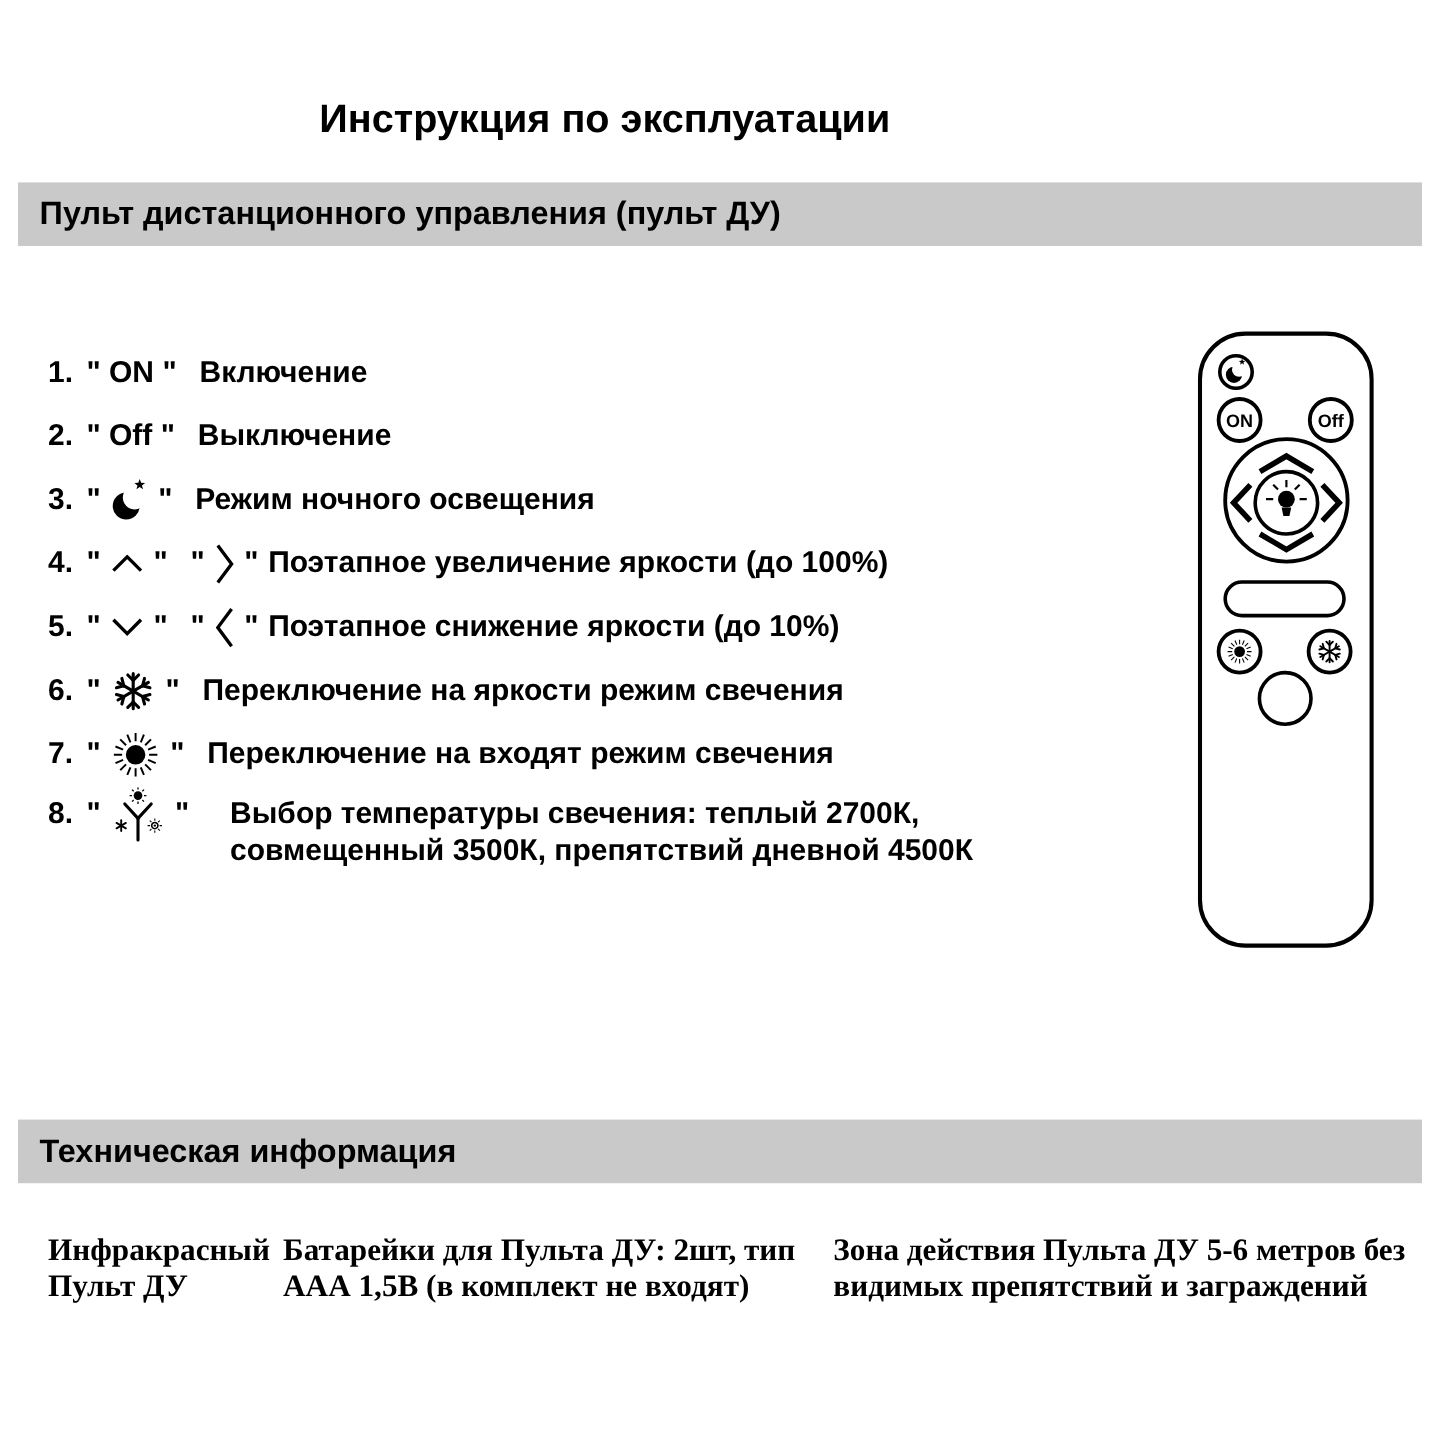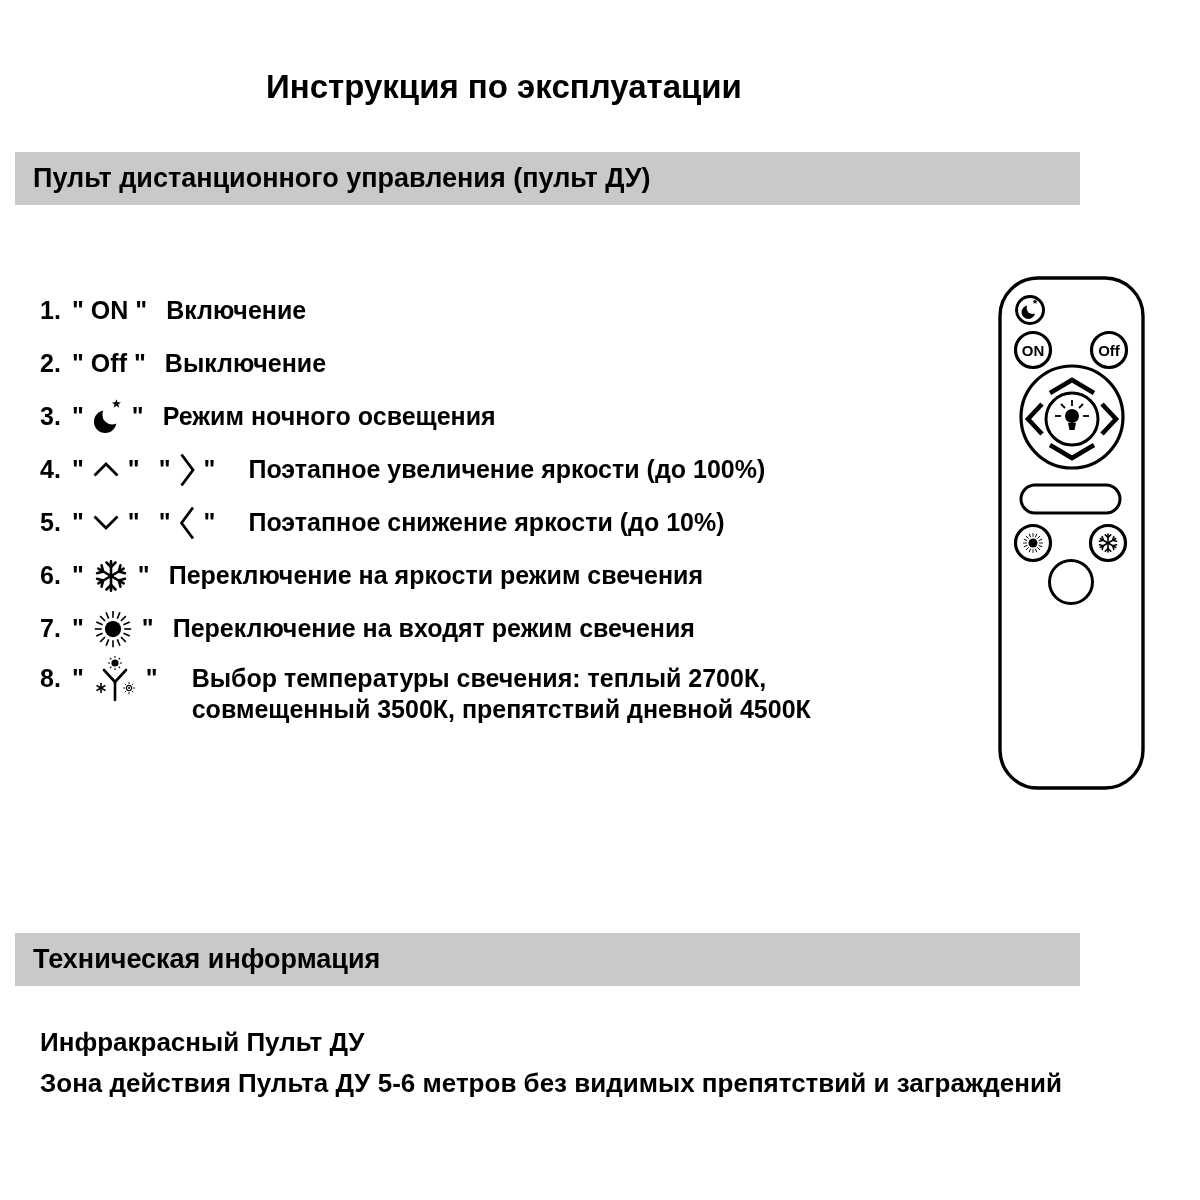--- a/index.html
+++ b/index.html
@@ -2,45 +2,45 @@
 <html style="--banner-bg: #c9c9c9; --ink: #000000;"><head>
 <meta charset="utf-8">
 <style>
   html,body { margin:0; padding:0; background:#ffffff; }
   .canvas {
     position:relative; width:1200px; height:1200px; background:#ffffff;
     font-family:"Liberation Sans","DejaVu Sans",sans-serif;
     color:#000; font-weight:bold; overflow:hidden;
   }
   .page-title {
-    position:absolute; left:0; top:68px; width:1008px;
+    position:absolute; left:0; top:80px; width:1008px;
     text-align:center; font-size:33px; line-height:38px;
   }
   .banner {
-    position:absolute; left:15px; width:1065px; height:53px;
+    position:absolute; left:15px; width:1170px; height:53px;
     background:var(--banner-bg,#c9c9c9);
     font-size:27px; line-height:53px; padding-left:18px; box-sizing:border-box;
   }
   .banner-remote { top:152px; }
   .banner-tech   { top:933px; }
   .ilist { position:absolute; left:40px; top:284px; }
   .row { display:flex; align-items:center; height:53px; font-size:25px; white-space:nowrap; }
   .row .num   { width:27px; flex:0 0 auto; }
   .row .q     { margin:0 5px; flex:0 0 auto; }
   .row .gq    { margin-left:14px; }
   .row .itext { margin:0 2px; flex:0 0 auto; }
   .row .icon  { display:flex; align-items:center; margin:0 4px; flex:0 0 auto; }
   .row .label { margin-left:14px; }
-  .row .label-wide { margin-left:28px; }
+  .row .label-wide { margin-left:3px; }
   .row8 { height:auto; align-items:flex-start; margin-top:8px; }
   .row8 .num, .row8 .q { line-height:31px; }
   .row8 .icon { margin-top:-7px; }
   .row8 .label2lines { margin-left:29px; line-height:31px; white-space:normal; }
   .remote-svg { position:absolute; left:995px; top:273px; }
-  .tech-lines { position:absolute; left:40px; top:1027px; display:flex; flex-direction:column; gap:11px; font-size:26px; line-height:30px; }
+  .tech-lines { position:absolute; left:40px; top:1027px; display:flex; gap:11px; font-size:26px; line-height:30px;font-family:Liberation Serif, serif; }
   .defs-holder { position:absolute; width:0; height:0; overflow:hidden; }
 </style>
 </head>
 <body>
 
 <svg class="defs-holder" aria-hidden="true">
   <defs>
     <symbol id="sym-moon" viewBox="0 0 32 40">
       <circle cx="13" cy="25" r="12" fill="#000"></circle>
       <circle cx="20.5" cy="17.5" r="10.5" fill="#fff"></circle>
@@ -318,16 +318,17 @@
 
     <circle cx="76" cy="309" r="21.5" fill="#fff" stroke="#000" stroke-width="3"></circle>
   </svg>
 
   <div class="banner banner-tech">
     <span>Техническая информация</span>
   </div>
 
   <div class="tech-lines">
     <div>Инфракрасный Пульт ДУ</div>
+    <div>Батарейки для Пульта ДУ: 2шт, тип ААА 1,5В (в комплект не входят)</div>
     <div>Зона действия Пульта ДУ 5-6 метров без видимых препятствий и заграждений</div>
   </div>
 
 </div>
 
 </body></html>

